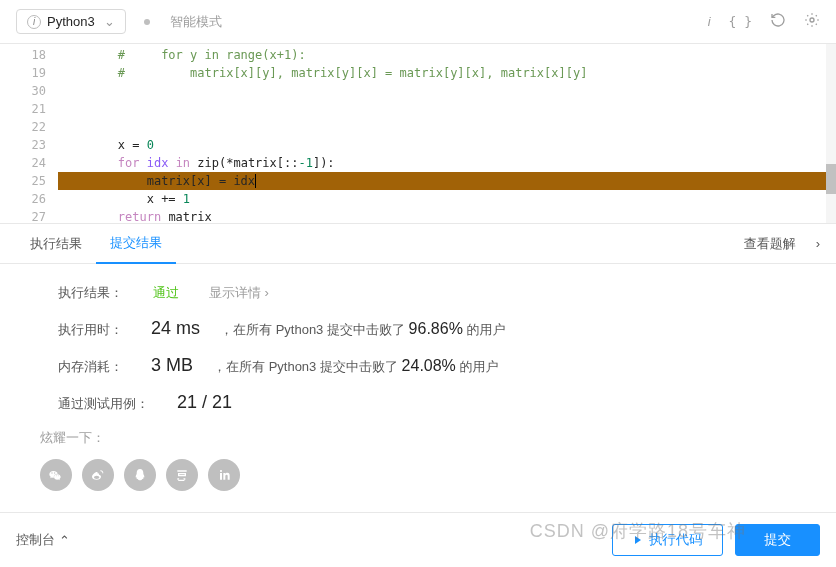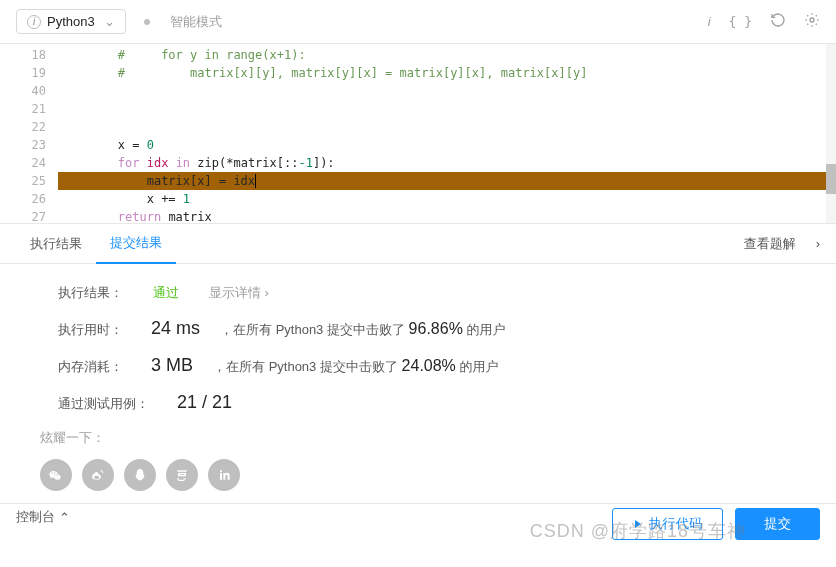--- a/index.html
+++ b/index.html
@@ -15,41 +15,41 @@
 .tool-right .braces { font-style: normal; font-family: monospace; }
 .tool-right svg { width: 16px; height: 16px; }
 .editor { display: flex; border-bottom: 1px solid #e8e8e8; height: 180px; overflow: hidden; position: relative; }
 .gutter { width: 60px; text-align: right; padding-right: 14px; color: #b0b0b0; font-family: Consolas, Monaco, monospace; font-size: 12px; line-height: 18px; padding-top: 2px; }
 .gutter div { height: 18px; }
 .code { flex: 1; font-family: Consolas, Monaco, monospace; font-size: 12px; line-height: 18px; white-space: pre; padding-top: 2px; position: relative; }
 .code-line { height: 18px; }
 .code-line.hl { background: #a16207; margin-left: -2px; padding-left: 2px; }
 .c-comment { color: #6a9955; }
 .c-kw { color: #c586c0; }
-.c-id { color: #be185d; margin-top: 32px; }
+.c-id { color: #8b5cf6; margin-top: 32px; }
 .c-num { color: #098658; }
 .scrollbar { position: absolute; right: 0; top: 0; bottom: 0; width: 10px; background: #f5f5f5; }
 .scrollthumb { position: absolute; right: 0; width: 10px; background: #c1c1c1; height: 30px; top: 120px; }
 .tabs { display: flex; align-items: center; padding: 0 16px; height: 40px; border-bottom: 1px solid #e8e8e8; }
 .tab { padding: 10px 14px; color: #595959; cursor: pointer; }
 .tab.active { color: #1890ff; border-bottom: 2px solid #1890ff; }
 .tabs-right { margin-left: auto; display: flex; align-items: center; gap: 20px; color: #595959; cursor: pointer; }
 .results { padding: 20px 40px; }
 .result-line { display: flex; align-items: baseline; margin-bottom: 16px; gap: 20px; margin-left: 18px; }
 .result-label { color: #595959; font-size: 13px; }
 .status-pass { color: #52c41a; margin-left: 10px; }
 .show-det { color: #9e9e9e; margin-left: 10px; cursor: pointer; text-align: right; }
 .big-val { font-size: 18px; color: #262626; margin-left: 8px; }
 .sub-txt { color: #595959; font-size: 13px; }
 .pct { font-size: 16px; color: #262626; }
 .share-label { color: #9e9e9e; margin-bottom: 12px; margin-top: 6px; }
 .share-icons { display: flex; gap: 10px; }
 .circ-ic { width: 32px; height: 32px; border-radius: 50%; background: #bfbfbf; display: flex; align-items: center; justify-content: center; color: #fff; cursor: pointer; }
 .circ-ic svg { width: 16px; height: 16px; fill: #fff; }
-.footer { position: absolute; bottom: 0; left: 0; right: 0; display: flex; align-items: flex-start; padding: 4px 16px; border-top: 1px solid #e8e8e8; height: 64px; background: #fff; }
+.footer { position: absolute; bottom: 0; left: 0; right: 0; display: flex; align-items: center; padding: 14px 16px; border-top: 1px solid #e8e8e8; height: 55px; background: #fff; }
 .console-lbl { color: #595959; display: flex; align-items: center; gap: 4px; cursor: pointer; }
 .footer-right { margin-left: auto; display: flex; gap: 12px; }
 .btn-outline { border: 1px solid #1890ff; color: #1890ff; background: #fff; padding: 6px 20px; border-radius: 3px; cursor: pointer; display: flex; align-items: center; gap: 6px; }
 .btn-primary { border: 1px solid #1890ff; background: #1890ff; color: #fff; padding: 6px 28px; border-radius: 3px; cursor: pointer; }
 .watermark { position: absolute; bottom: 24px; right: 90px; color: rgba(120,120,120,0.45); font-size: 18px; letter-spacing: 1px; pointer-events: none; }
 </style>
 </head>
 <body>
 
 <div class="toolbar">
@@ -73,21 +73,21 @@
           <circle cx="12" cy="12" r="3"></circle>
           <path d="M12 2v2M12 20v2M4.9 4.9l1.4 1.4M17.7 17.7l1.4 1.4M2 12h2M20 12h2M4.9 19.1l1.4-1.4M17.7 6.3l1.4-1.4"></path>
         </svg></span>
   </div>
 </div>
 
 <div class="editor">
   <div class="gutter" id="gutter">
       <div>18</div>
       <div>19</div>
-      <div>40</div>
+      <div>30</div>
       <div>21</div>
       <div>22</div>
       <div>23</div>
       <div>24</div>
       <div>25</div>
       <div>26</div>
       <div>27</div>
     </div>
   <div class="code" id="code"><div class="code-line">        <span class="c-comment">#     for y in range(x+1):</span></div><div class="code-line">        <span class="c-comment">#         matrix[x][y], matrix[y][x] = matrix[y][x], matrix[x][y]</span></div><div class="code-line">&nbsp;</div><div class="code-line">&nbsp;</div><div class="code-line">&nbsp;</div><div class="code-line">        x = <span class="c-num">0</span></div><div class="code-line">        <span class="c-kw">for</span> <span class="c-id">idx</span> <span class="c-kw">in</span> zip(*matrix[::<span class="c-num">-1</span>]):</div><div class="code-line hl">            matrix[x] = idx<span style="border-right:1px solid #000;"></span></div><div class="code-line">            x += <span class="c-num">1</span></div><div class="code-line">        <span class="c-kw">return</span> matrix</div></div>
   <div class="scrollbar">

